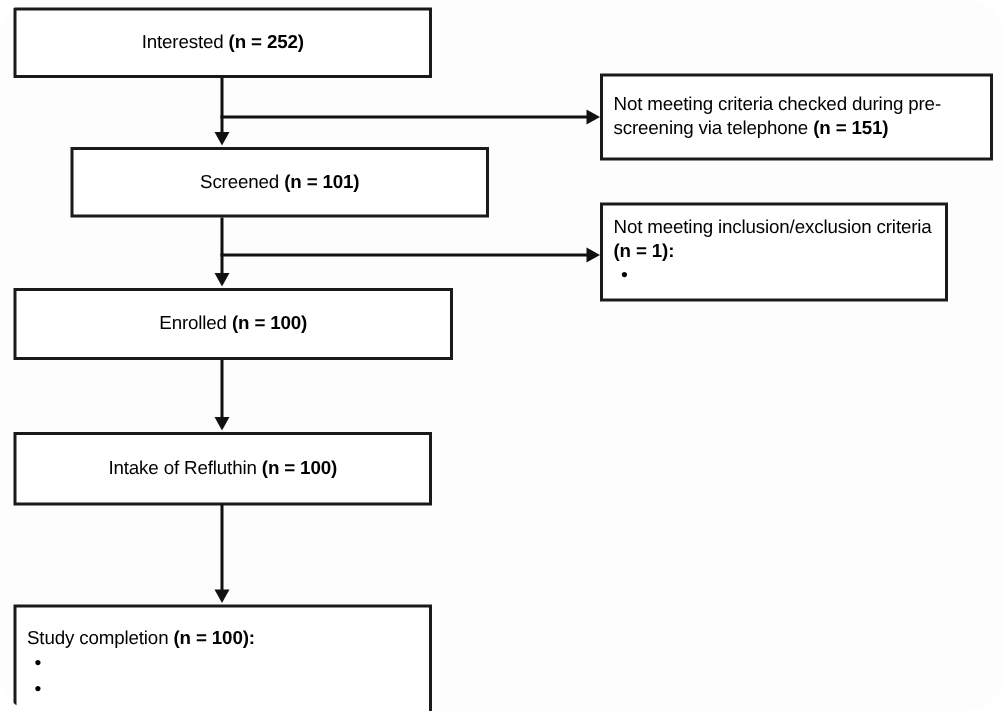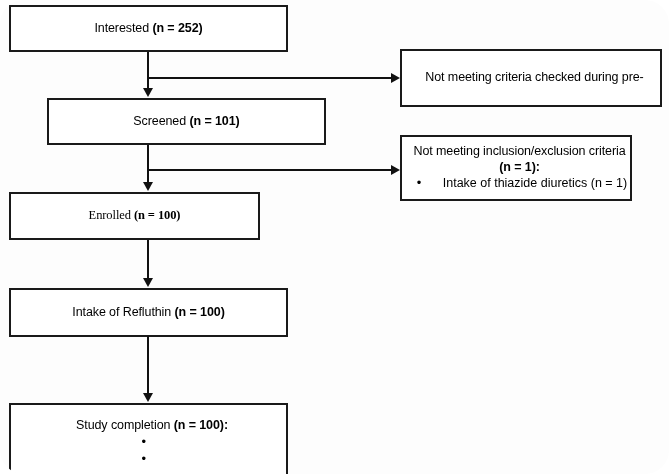--- a/index.html
+++ b/index.html
@@ -26,21 +26,21 @@
     border: 2px solid #1a1a1a;
     display: flex;
     flex-direction: column;
     justify-content: center;
   }
   .box.center {
     align-items: center;
     text-align: center;
   }
   .box.left {
-    align-items: center;
+    align-items: flex-start;
     text-align: left;
   }
   .box-line {
     font-size: 12.5px;
     color: #000000;
     line-height: 1.25;
     white-space: nowrap;
     letter-spacing: -0.1px;
   }
   .box.left .box-line {
@@ -104,21 +104,21 @@
       <span>Interested </span><span class="b">(n = 252)</span>
     </div>
   </div>
 
   <div class="box center" style="left:9px; top:98px; width:279px; height:47px;margin-left:38px;">
     <div class="box-line">
       <span>Screened </span><span class="b">(n = 101)</span>
     </div>
   </div>
 
-  <div class="box center" style="left:9px; top:192px; width:251px; height:48px;font-family:Liberation Serif, serif;">
+  <div class="box center" style="left:9px; top:192px; width:293px; height:48px;">
     <div class="box-line">
       <span>Enrolled </span><span class="b">(n = 100)</span>
     </div>
   </div>
 
   <div class="box center" style="left:9px; top:288px; width:279px; height:49px;">
     <div class="box-line">
       <span>Intake of Refluthin </span><span class="b">(n = 100)</span>
     </div>
   </div>
@@ -130,28 +130,30 @@
     <div class="bullet-row">
       <span class="bullet-dot">•</span>
     </div>
     <div class="bullet-row">
       <span class="bullet-dot">•</span>
     </div>
   </div>
 
   <div class="box left" style="left:400px; top:49px; width:262px; height:58px;">
     <div class="box-line">Not meeting criteria checked during pre-</div>
+    <div class="box-line">
+      <span>screening via telephone  </span><span class="b">(n = 151)</span>
+    </div>
   </div>
 
   <div class="box left" style="left:400px; top:135px; width:232px; height:66px;">
     <div class="box-line">Not meeting inclusion/exclusion criteria</div>
     <div class="box-line b">(n = 1):</div>
     <div class="bullet-row">
       <span class="bullet-dot">•</span>
-      <span class="bullet-text">Intake of thiazide diuretics (n = 1)</span>
     </div>
   </div>
 
   <div class="vline" style="left:147px; top:52px; height:37px;"></div>
   <div class="arrow-down" style="left:143px; top:88px;"></div>
 
   <div class="hline" style="left:147px; top:77px; width:245px;"></div>
   <div class="arrow-right" style="left:391px; top:73px;"></div>
 
   <div class="vline" style="left:147px; top:145px; height:38px;"></div>

